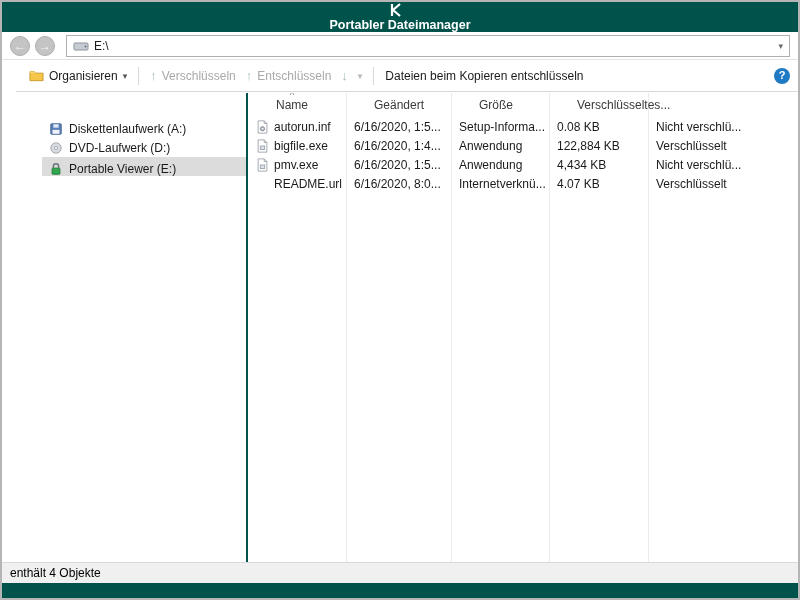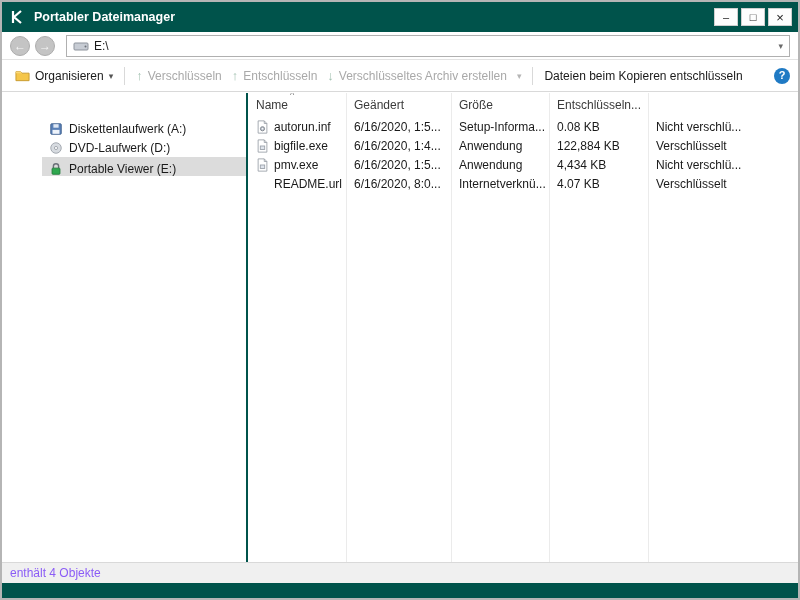--- a/index.html
+++ b/index.html
@@ -1,64 +1,64 @@
 <!DOCTYPE html>
 <html><head>
 <meta charset="utf-8">
 <style>
   * { box-sizing: border-box; margin: 0; padding: 0; }
   html,body { width:800px; height:600px; background:#bfbfbf; font-family:"Liberation Sans", sans-serif; }
   .window { position:relative; width:800px; height:600px; background:#ffffff; border:2px solid #b5b5b5; overflow:hidden; }
 
   
-  .titlebar { position:absolute; top:0; left:0; right:0; height:30px; background:#00534b; display:flex; align-items:center; padding:0 6px; }
+  .titlebar { position:absolute; top:0; left:0; right:0; height:30px; background:#00534b; display:flex; align-items:center; padding:0 6px;flex-direction:column; }
   .logo { width:18px; height:18px; margin-right:8px; display:flex; align-items:center; justify-content:center; }
   .titlebar .title { color:#ffffff; font-size:12.5px; font-weight:bold; flex:1; }
   .win-controls { display:flex; gap:3px; }
   .win-btn { width:24px; height:18px; background:#fdfdfd; border:1px solid #cfcfcf; display:flex; align-items:center; justify-content:center; font-size:11px; color:#222; cursor:default; line-height:1; }
   .win-btn.close { font-size:13px; }
 
   
   .navbar { position:absolute; top:30px; left:0; right:0; height:28px; background:#ffffff; border-bottom:1px solid #e3e3e3; display:flex; align-items:center; padding:0 8px; }
   .nav-circle { width:20px; height:20px; border-radius:50%; background:#c4c4c4; border:1px solid #adadad; color:#f7f7f7; display:flex; align-items:center; justify-content:center; font-size:12px; font-weight:bold; margin-right:5px; line-height:1; }
   .addressbar { flex:1; height:22px; border:1px solid #b0b0b0; background:#ffffff; display:flex; align-items:center; padding:0 6px; margin-left:6px; }
   .addressbar input { border:none; outline:none; flex:1; font-size:12px; font-family:"Liberation Sans", sans-serif; color:#1a1a1a; margin-left:5px; background:transparent; }
   .addr-caret { color:#6a6a6a; font-size:9px; }
 
   
-  .toolbar { position:absolute; top:58px; left:0; right:0; height:32px; background:#ffffff; border-bottom:1px solid #d9d9d9; display:flex; align-items:center; padding:0 8px; font-size:12px; }
+  .toolbar { position:absolute; top:58px; left:14px; right:0; height:32px; background:#ffffff; border-bottom:1px solid #d9d9d9; display:flex; align-items:center; padding:0 8px; font-size:12px; }
   .tb-item { display:flex; align-items:center; gap:5px; padding:0 5px; height:24px; color:#1a1a1a; }
   .tb-item.disabled { color:#a9a9a9; }
   .tb-caret { font-size:9px; color:#555; }
   .tb-caret.disabled { color:#b5b5b5; }
   .tb-sep { width:1px; height:18px; background:#d9d9d9; margin:0 6px; }
   .tb-arrow { font-size:13px; font-weight:bold; color:#9fbfae; line-height:1; }
   .help-circle { width:16px; height:16px; border-radius:50%; background:#1f7ac4; color:#ffffff; font-size:11px; font-weight:bold; display:flex; align-items:center; justify-content:center; margin-left:10px; line-height:1; }
   .spacer { flex:1; }
 
   
   .content { position:absolute; top:91px; left:0; right:0; bottom:36px; display:flex; background:#ffffff; }
   .sidebar { width:204px; padding-top:26px; font-size:12px; color:#1a1a1a;margin-left:40px; }
   .side-item { display:flex; align-items:center; gap:6px; height:19px; padding-left:6px; }
   .side-item.selected { background:#dcdcdc;align-items:flex-end; }
   .icon14 { width:15px; height:15px; display:inline-flex; align-items:center; justify-content:center; flex:0 0 15px; }
   .v-divider { width:2px; background:#00534b; }
   .filearea { flex:1; position:relative; overflow:hidden; }
   .col-line { position:absolute; top:0; bottom:0; width:1px; background:#ebebeb; }
   .grid-row { display:grid; grid-template-columns:98px 105px 98px 99px 1fr; align-items:center; font-size:12px; }
   .header-row { height:24px; color:#3a3a3a; position:relative; }
-  .header-cell { padding-left:8px; height:100%; display:flex; align-items:center; }
+  .header-cell { padding-left:8px; height:100%; display:flex; align-items:center;margin-left:20px; }
   .sort-caret { position:absolute; top:-3px; left:42px; font-size:9px; color:#777; }
   .file-row { height:19px; color:#1a1a1a; }
   .cell { padding-left:8px; overflow:hidden; white-space:nowrap; }
   .name-cell { display:flex; align-items:flex-end; gap:4px; }
   .ficon { width:14px; height:14px; flex:0 0 14px; display:inline-flex; }
 
   
-  .statusbar { position:absolute; left:0; right:0; bottom:15px; height:21px; background:#f0f0f0; border-top:1px solid #d9d9d9; display:flex; align-items:center; padding:0 8px; font-size:12px; color:#8b5cf6; }
+  .statusbar { position:absolute; left:0; right:0; bottom:15px; height:21px; background:#f0f0f0; border-top:1px solid #d9d9d9; display:flex; align-items:center; padding:0 8px; font-size:12px; color:#000000; }
   .brandbar { position:absolute; left:0; right:0; bottom:0; height:15px; background:#00534b; }
 </style>
 </head>
 <body>
 
 <div class="window">
 
   <div class="titlebar">
     <span class="logo">
       <svg width="16" height="16" viewBox="0 0 16 16">
@@ -99,21 +99,20 @@
     <span class="tb-item disabled">
       <span class="tb-arrow">↑</span>
       <span>Verschlüsseln</span>
     </span>
     <span class="tb-item disabled">
       <span class="tb-arrow">↑</span>
       <span>Entschlüsseln</span>
     </span>
     <span class="tb-item disabled">
       <span class="tb-arrow">↓</span>
-      <span>Verschlüsseltes Archiv erstellen</span>
     </span>
     <span class="tb-item disabled">
       <span class="tb-caret disabled">▾</span>
     </span>
     <span class="tb-sep"></span>
     <span class="tb-item">
       <span>Dateien beim Kopieren entschlüsseln</span>
     </span>
     <span class="spacer"></span>
     <span class="help-circle">?</span>
@@ -158,21 +157,21 @@
       <span class="col-line" style="left:98px"></span>
       <span class="col-line" style="left:203px"></span>
       <span class="col-line" style="left:301px"></span>
       <span class="col-line" style="left:400px"></span>
 
       <div class="grid-row header-row">
         <span class="sort-caret">^</span>
         <span class="header-cell">Name</span>
         <span class="header-cell">Geändert</span>
         <span class="header-cell">Größe</span>
-        <span class="header-cell">Entschlüsseln...</span>
+        <span class="header-cell">Verschlüsseltes...</span>
       </div>
 
       <div class="grid-row file-row">
         <span class="cell name-cell">
           <span class="ficon">
             <svg width="13" height="14" viewBox="0 0 14 16">
                 <path d="M2 1 H9 L12 4 V15 H2 Z" fill="#ffffff" stroke="#9aa0a8"></path>
                 <path d="M9 1 L9 4 L12 4" fill="none" stroke="#9aa0a8"></path>
                 <circle cx="7" cy="10" r="2.4" fill="#b8bec8" stroke="#7d838c"></circle>
                 <circle cx="7" cy="10" r="0.9" fill="#ffffff"></circle>

